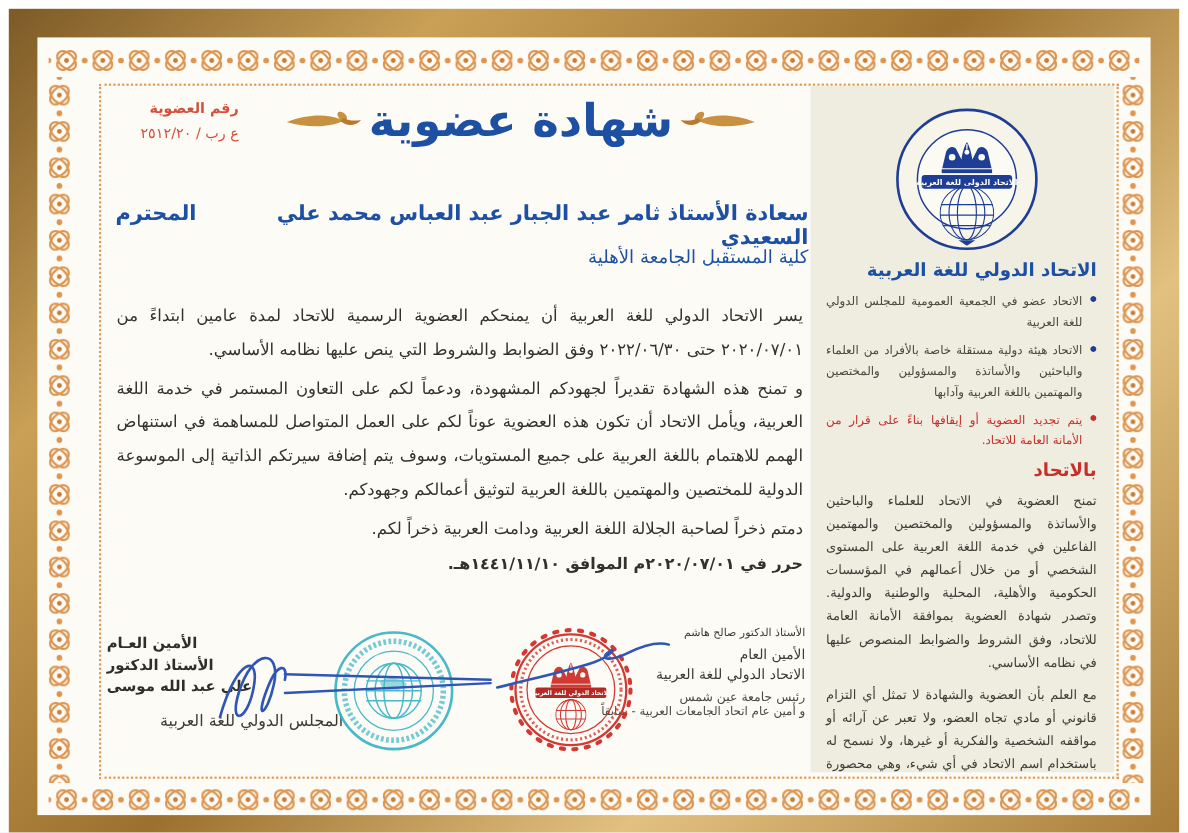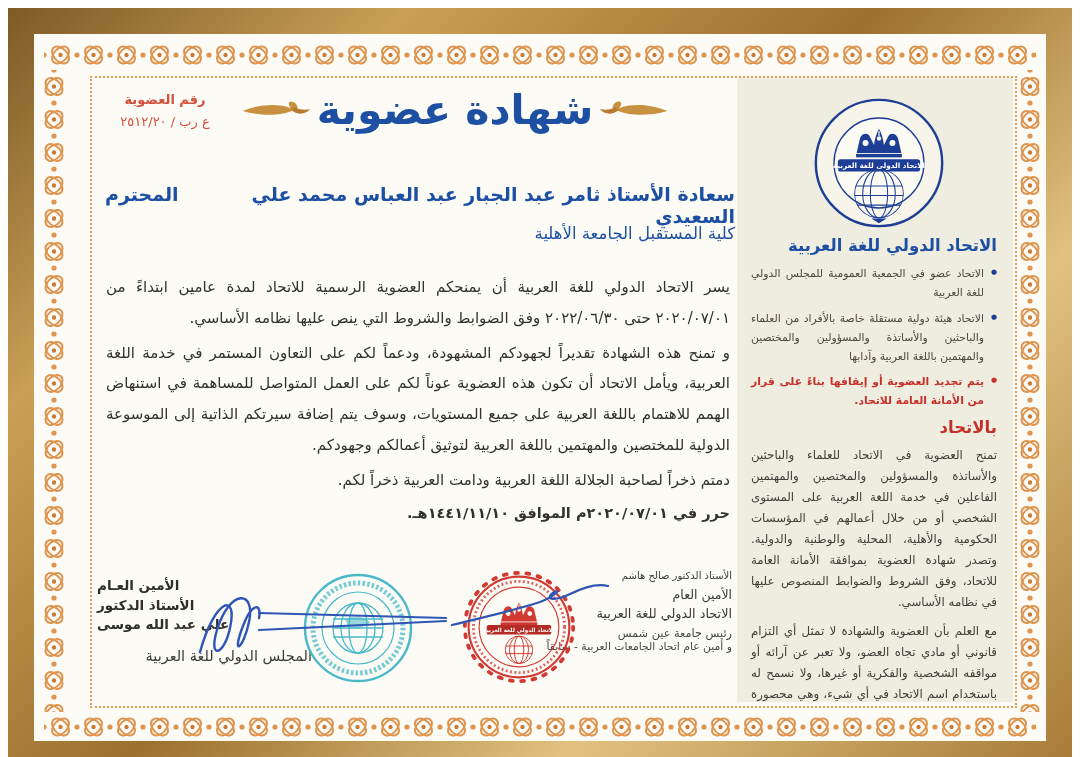--- a/index.html
+++ b/index.html
@@ -14,45 +14,45 @@
   .band svg{display:block;width:100%;height:100%;}
   .band-top{left:44px;right:44px;top:40px;height:30px;}
   .band-bottom{left:44px;right:44px;top:712px;height:28px;}
   .band-left{left:40px;width:28px;top:70px;height:642px;}
   .band-right{left:1016px;width:28px;top:70px;height:642px;}
   .dotted{position:absolute;left:90px;top:76px;width:923px;height:628px;
           border:2px dotted #e09a52;}
   .side-panel{position:absolute;left:737px;top:78px;width:276px;height:624px;
               background:#efece0;overflow:hidden;padding:150px 16px 0 14px;box-sizing:border-box;}
   
-  .memb-box{position:absolute;right:845px;top:92px;width:140px;text-align:center;color:#d4503a;}
+  .memb-box{position:absolute;right:863px;top:92px;width:140px;text-align:right;color:#d4503a;}
   .memb-label{font-size:13px;font-weight:bold;}
   .memb-num{font-size:13px;margin-top:7px;}
   .title-row{position:absolute;right:390px;top:86px;width:470px;display:flex;align-items:center;
-             justify-content:center;gap:4px;}
+             justify-content:flex-start;gap:4px;}
   .cert-title{font-size:41px;font-weight:bold;color:#1d4fa3;white-space:nowrap;}
   .orn-leaf{width:74px;height:26px;flex:0 0 auto;}
   .logo{position:absolute;left:812px;top:96px;width:134px;height:134px;}
   
   .recipient{position:absolute;right:345px;top:183px;width:630px;display:flex;
              justify-content:space-between;color:#1d4fa3;font-weight:bold;font-size:19px;}
   .affiliation{position:absolute;right:345px;top:224px;width:630px;text-align:right;
                color:#1d4fa3;font-weight:normal;font-size:16.5px;}
   
   .body-text{position:absolute;right:350px;top:272px;width:624px;color:#33312d;
              font-size:15px;line-height:2.05;text-align:justify;}
   .body-text p{margin:0 0 4px 0;}
   .date-line{font-weight:bold;font-size:14.5px;margin-top:6px;}
   
   .sb-header{color:#1d4fa3;font-weight:bold;font-size:16.5px;margin:8px 0 10px 0;text-align:right;}
   .sb-bullets{margin:0;padding:0;list-style:none;}
   .sb-bullets li{position:relative;font-size:10.8px;line-height:1.75;color:#4a483f;
                  padding-right:13px;margin-bottom:7px;text-align:justify;}
   .sb-bullets li::before{content:"\25CF";position:absolute;right:0;top:1px;font-size:7px;color:#1e3e96;}
-  .sb-bullets li.red{color:#c6302a;font-weight:bold;}
+  .sb-bullets li.red{color:#c6302a;font-weight:normal;}
   .sb-bullets li.red::before{color:#c6302a;}
   .sb-memb-header{color:#c6302a;font-weight:bold;font-size:16.5px;margin:6px 0 8px 0;text-align:right;}
   .sb-par{font-size:11.8px;line-height:1.78;color:#3f3e37;text-align:justify;margin:0 0 8px 0;}
   
   .sig-right-block{position:absolute;right:348px;top:570px;width:195px;text-align:right;color:#3b3a33;}
   .sig-right-block .l1{font-size:10px;font-weight:normal;margin-bottom:6px;}
   .sig-right-block .l2{font-size:12.5px;margin-bottom:4px;}
   .sig-right-block .l3{font-size:12.8px;margin-bottom:6px;}
   .sig-right-block .l4{font-size:11.3px;color:#4a4940;}
   .sig-right-block .l5{font-size:10.8px;color:#4a4940;}

